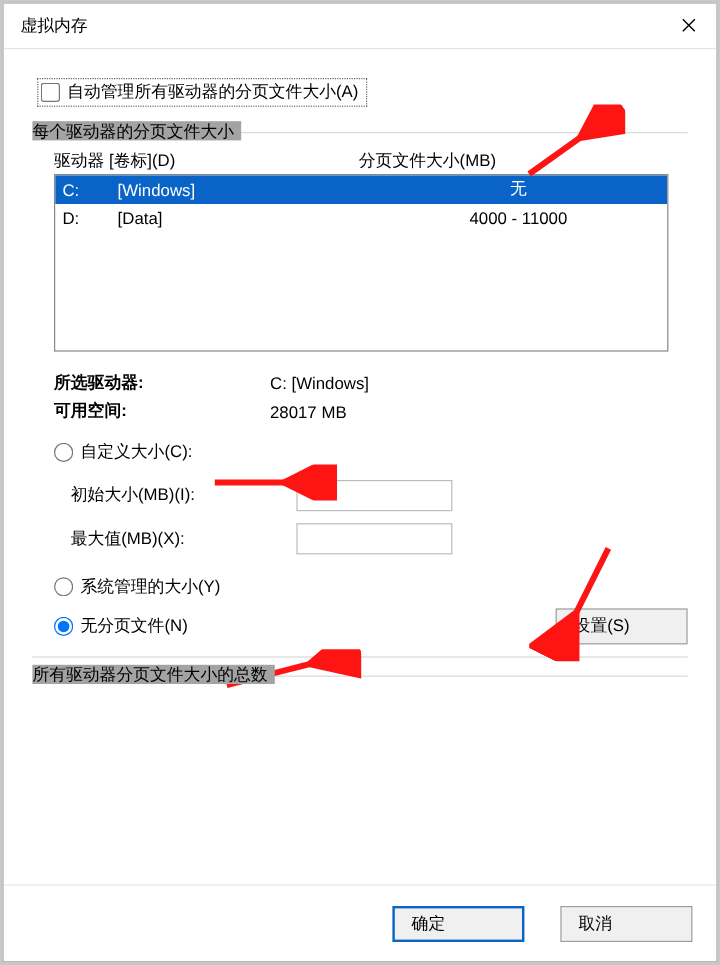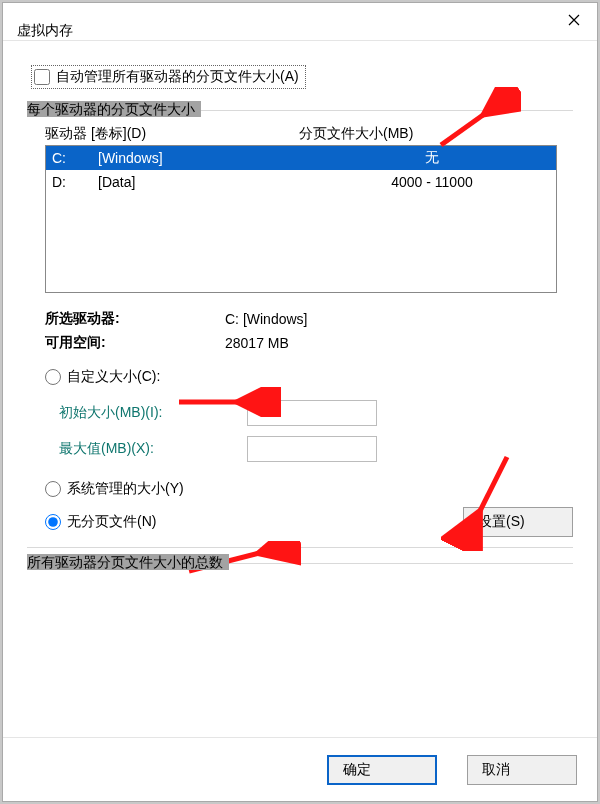--- a/index.html
+++ b/index.html
@@ -8,21 +8,21 @@
     position: relative;
     width: 596px; height: 800px;
     margin: 2px;
     background: #fff;
     border: 1px solid #a9a9a9;
     display: flex; flex-direction: column;
   }
   .titlebar {
     height: 38px;
     border-bottom: 1px solid #e5e5e5;
-    display: flex; align-items: flex-end;
+    display: flex; align-items: center;
     padding: 0 0 0 14px;
     font-size: 14px;
     color: #000;
   }
   .titlebar .spacer { flex: 1; }
   .close-btn {
     width: 46px; height: 38px;
     display: flex; align-items: center; justify-content: center;
     cursor: pointer;
   }
@@ -91,21 +91,21 @@
   .drive-row.selected .c-size { color: #fff; }
   .kv-block { margin: 14px 0 6px 18px; font-size: 14px; }
   .kv-row { display: flex; height: 24px; align-items: center; }
   .kv-row .k { width: 180px; font-weight: bold; }
   .kv-row .v { }
   .radio-block { margin: 8px 0 0 18px; }
   .radio-row { display: flex; align-items: center; gap: 6px; height: 28px; }
   .radio-row input { width: 16px; height: 16px; margin: 0; }
   .size-inputs { margin: 4px 0 6px 32px; }
   .size-row { display: flex; align-items: center; height: 36px; }
-  .size-row .lbl { width: 188px; color: #0f766e; }
+  .size-row .lbl { width: 188px; color: #000000; }
   .size-row input {
     width: 130px; height: 26px;
     border: 1px solid #bcbcbc; background: #fff;
     padding: 0 4px;
   }
   .set-row {
     display: flex; align-items: center;
     margin: 4px 0 10px 18px;
   }
   .set-row .left { flex: 1; display: flex; align-items: center; gap: 6px; }

